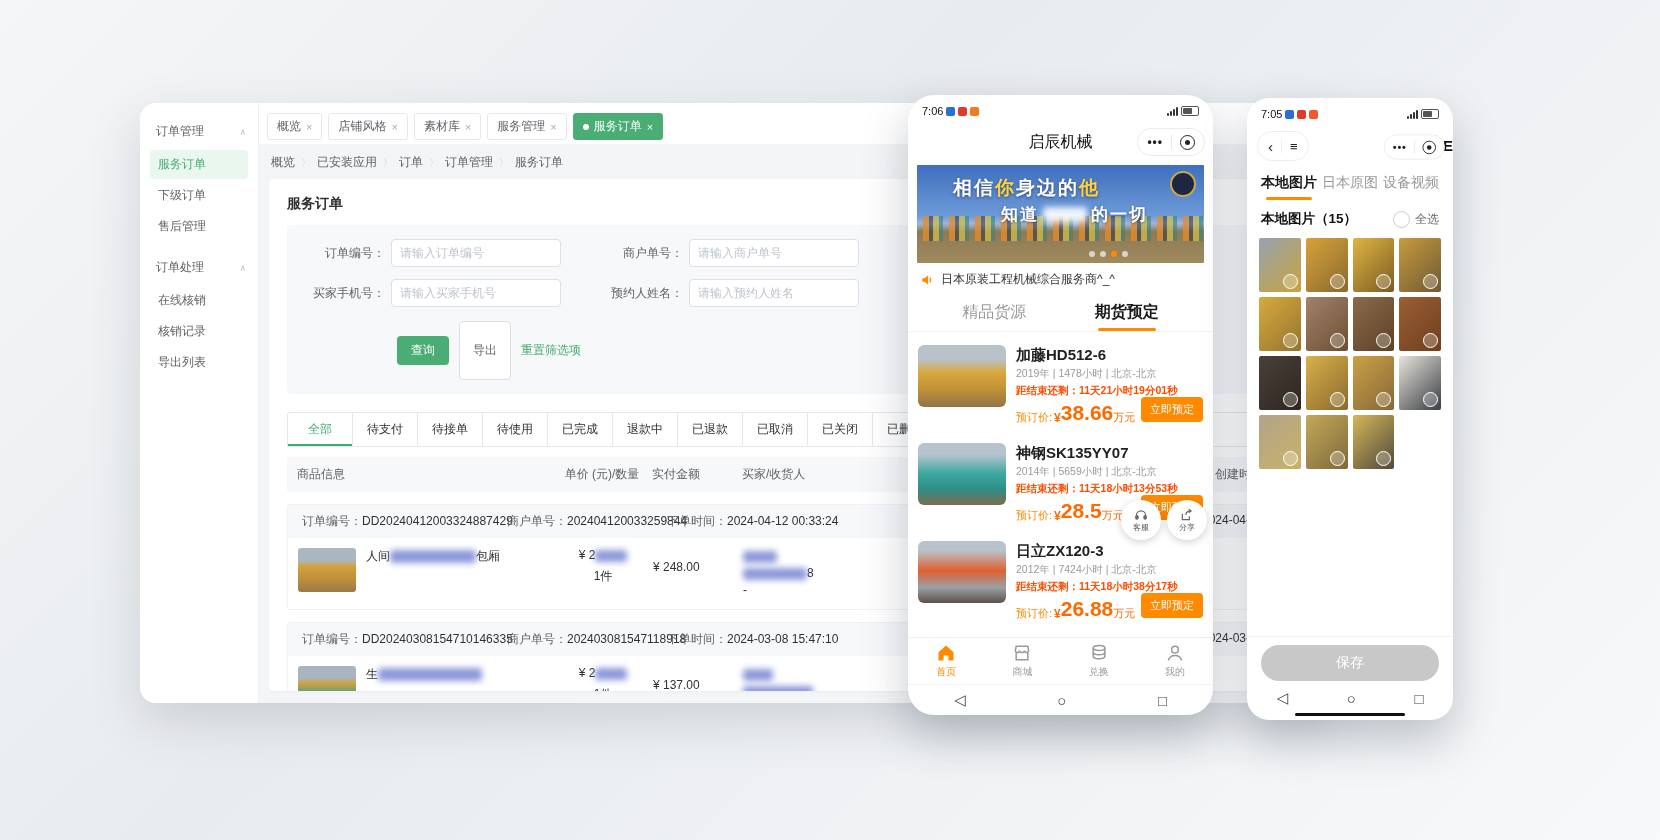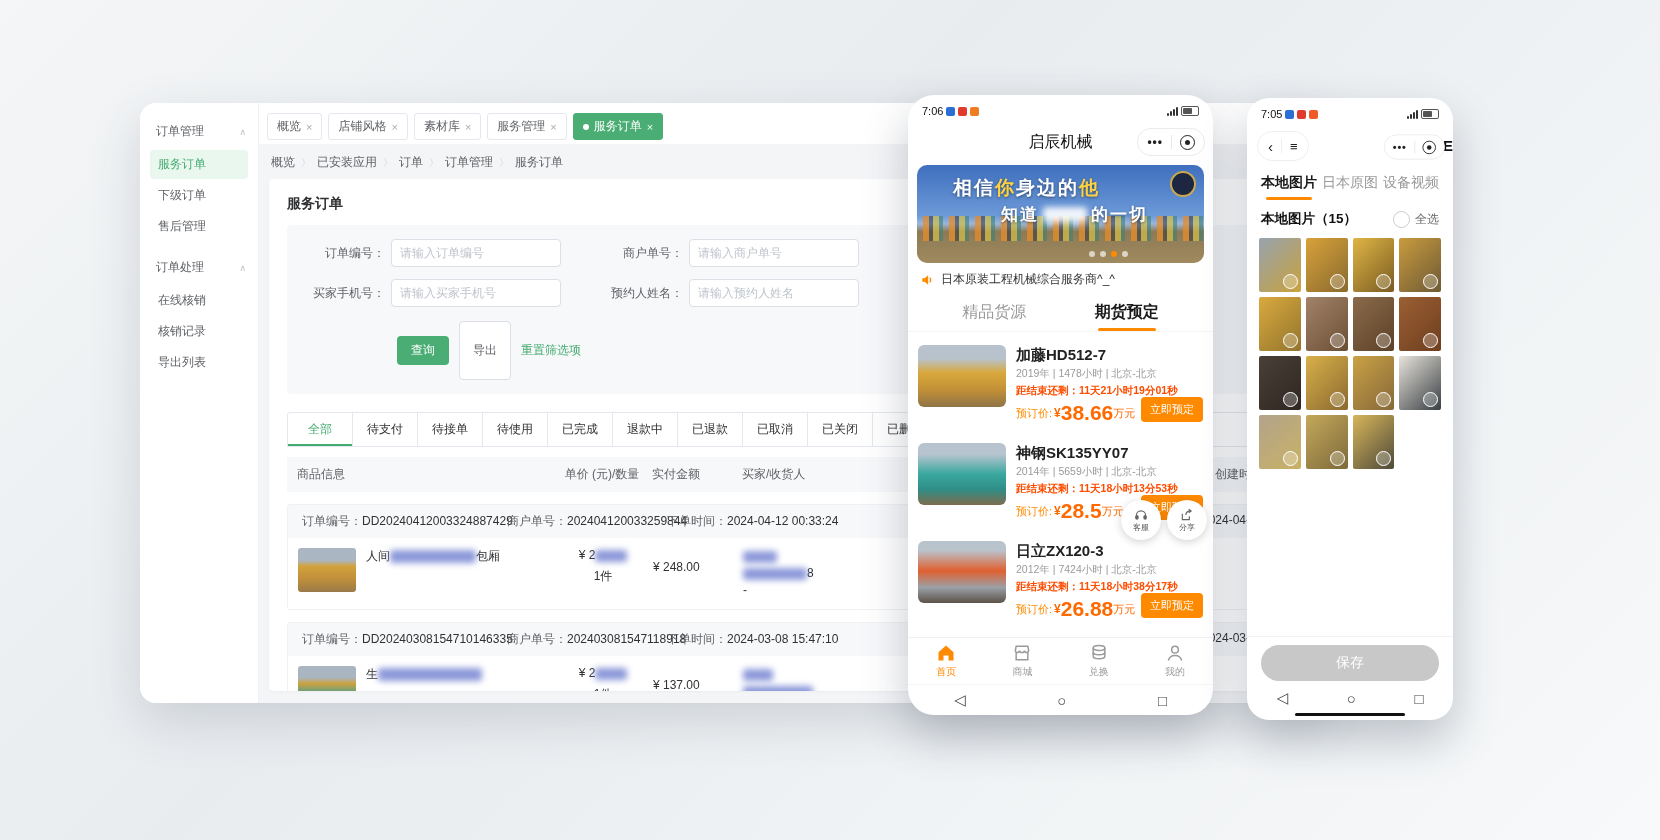--- a/index.html
+++ b/index.html
@@ -90,21 +90,21 @@
   .cap-target{width:13px;height:13px;border:1.5px solid #222;border-radius:50%;position:relative;}
   .cap-target:after{content:"";position:absolute;left:50%;top:50%;width:5px;height:5px;margin:-2.5px 0 0 -2.5px;border-radius:50%;background:#222;}
   .andnav{height:30px;display:flex;align-items:center;justify-content:space-around;color:#444;
           font-size:15px;border-top:1px solid #f5f5f5;}
 
   
   .phone1{left:908px;top:95px;width:305px;height:620px;z-index:2;}
   .p1-nav{height:38px;display:flex;align-items:center;justify-content:center;position:relative;}
   .p1-title{font-size:16px;color:#111;font-weight:500;}
   .p1-capsule{position:absolute;right:8px;top:5px;}
-  .p1-banner{margin:4px 9px 0 9px;height:98px;border-radius:10px;position:relative;overflow:hidden;
+  .p1-banner{margin:4px 9px 0 9px;height:98px;border-radius:1px;position:relative;overflow:hidden;
              background:linear-gradient(180deg,#3f6fbe 0%,#6d9ad8 52%,#9db6d8 60%,#8d7a55 68%,#a08a5e 100%);}
   .p1-machines{position:absolute;left:0;right:0;top:52%;height:26%;
       background:repeating-linear-gradient(90deg,rgba(40,50,60,.0) 0 6px,rgba(230,140,40,.75) 6px 12px,rgba(45,55,70,.55) 12px 16px,rgba(210,190,70,.7) 16px 22px,rgba(60,130,120,.6) 22px 26px);
       filter:blur(.4px);}
   .p1-bline1{position:absolute;left:36px;top:10px;font-size:19px;font-weight:bold;color:#fff;
              text-shadow:0 1px 3px rgba(0,0,0,.45);letter-spacing:2px;}
   .p1-bline1 .hl{color:#ffd23e;}
   .p1-bline2{position:absolute;left:84px;top:38px;font-size:17px;font-weight:bold;color:#fff;
              text-shadow:0 1px 3px rgba(0,0,0,.45);letter-spacing:2px;display:flex;align-items:center;gap:4px;}
   .p1-bsmudge{width:44px;height:15px;background:rgba(255,255,255,.9);border-radius:3px;filter:blur(3px);}
@@ -122,21 +122,21 @@
   .p1-list{flex:1;overflow:hidden;padding:4px 10px 0 10px;position:relative;}
   .p1-item{display:flex;gap:10px;padding:9px 0;position:relative;}
   .p1-thumb{width:88px;height:62px;border-radius:6px;flex:0 0 88px;}
   .t-kato{background:linear-gradient(180deg,#b8c2cc 0%,#b8c2cc 22%,#d8a83c 45%,#c29036 72%,#8f7448 100%);}
   .t-kobelco{background:linear-gradient(180deg,#b7c4cf 0%,#b7c4cf 18%,#3aa8a0 50%,#2f8d86 75%,#7e6c4c 100%);}
   .t-hitachi{background:linear-gradient(180deg,#b9c3cc 0%,#b9c3cc 15%,#e06030 48%,#9aa0a6 75%,#5c5248 100%);}
   .p1-pinfo{flex:1;min-width:0;}
   .p1-pname{font-size:15px;font-weight:bold;color:#222;line-height:19px;}
   .p1-pmeta{font-size:10.5px;color:#9a9a9a;margin-top:3px;white-space:nowrap;}
   .p1-pcd{font-size:10.5px;color:#ff4d00;margin-top:3px;white-space:nowrap;font-weight:bold;}
-  .p1-prow{display:flex;align-items:center;margin-top:3px;}
+  .p1-prow{display:flex;align-items:flex-end;margin-top:3px;}
   .p1-plabel{font-size:11px;color:#ff8a00;}
   .p1-yen{font-size:12px;color:#ff6a00;font-weight:bold;margin-left:2px;}
   .p1-pval{font-size:21px;color:#ff6a00;font-weight:bold;}
   .p1-punit{font-size:11px;color:#ff6a00;}
   .p1-buy{position:absolute;right:0;bottom:12px;background:#ff8a00;color:#fff;font-size:11px;
           border:none;border-radius:4px;padding:5px 9px;cursor:pointer;white-space:nowrap;}
   .p1-floats{position:absolute;right:6px;top:405px;display:flex;flex-direction:row;gap:6px;z-index:5;}
   .p1-float{width:40px;height:40px;border-radius:50%;background:#fff;box-shadow:0 2px 8px rgba(0,0,0,.18);
             display:flex;flex-direction:column;align-items:center;justify-content:center;font-size:8px;color:#555;cursor:pointer;}
   .p1-tabbar{height:46px;border-top:1px solid #f0f0f0;display:flex;}
@@ -402,21 +402,21 @@
     <div class="p1-tabs">
       <div class="p1-tab">精品货源</div>
       <div class="p1-tab active">期货预定</div>
     </div>
 
     <div class="p1-list">
 
       <div class="p1-item">
         <div class="p1-thumb t-kato"></div>
         <div class="p1-pinfo">
-          <div class="p1-pname">加藤HD512-7</div>
+          <div class="p1-pname">加藤HD512-6</div>
           <div class="p1-pmeta">2019年 | 1478小时 |  北京-北京</div>
           <div class="p1-pcd"><span>距结束还剩：</span><span>11天21小时19分01秒</span></div>
           <div class="p1-prow">
             <span class="p1-plabel">预订价:</span>
             <span class="p1-yen">¥</span>
             <span class="p1-pval">38.66</span>
             <span class="p1-punit">万元</span>
           </div>
         </div>
         <button class="p1-buy">立即预定</button>

